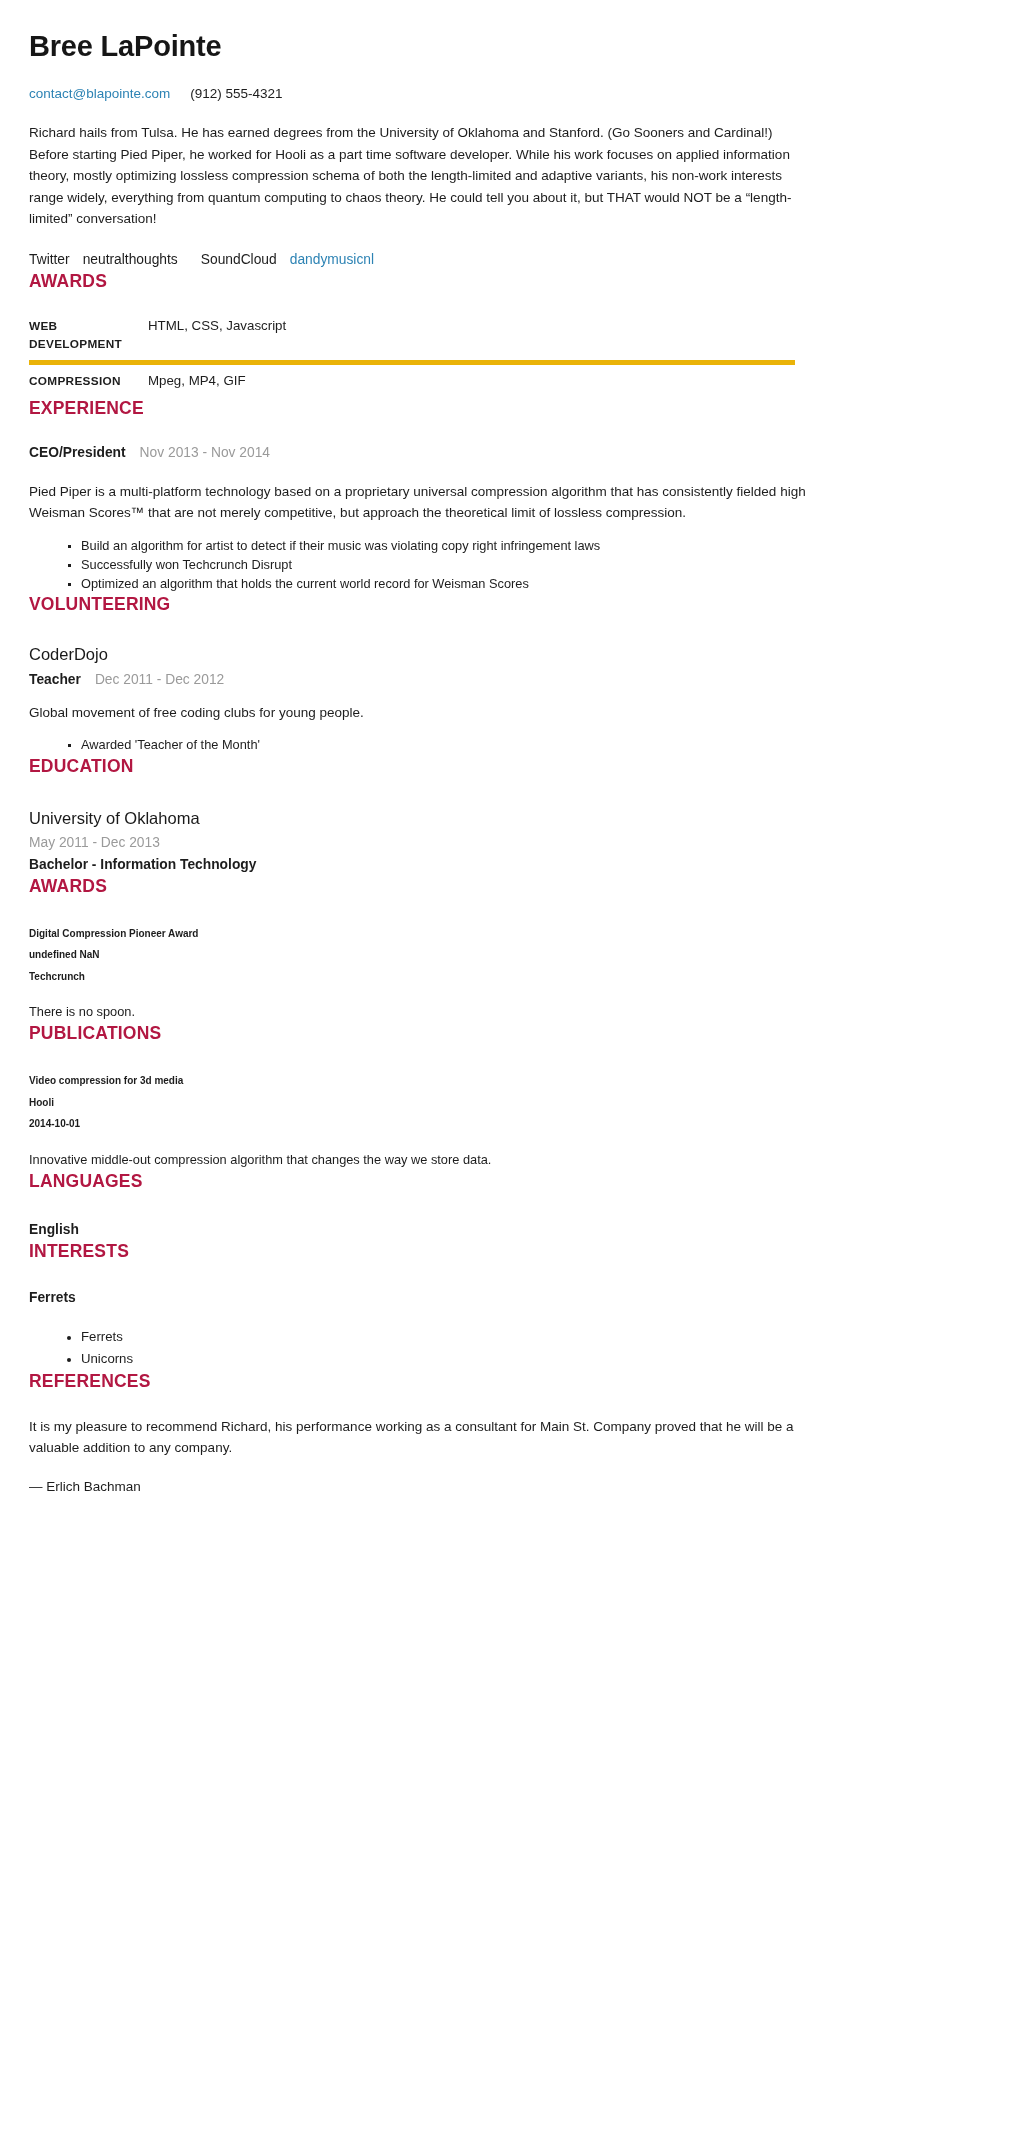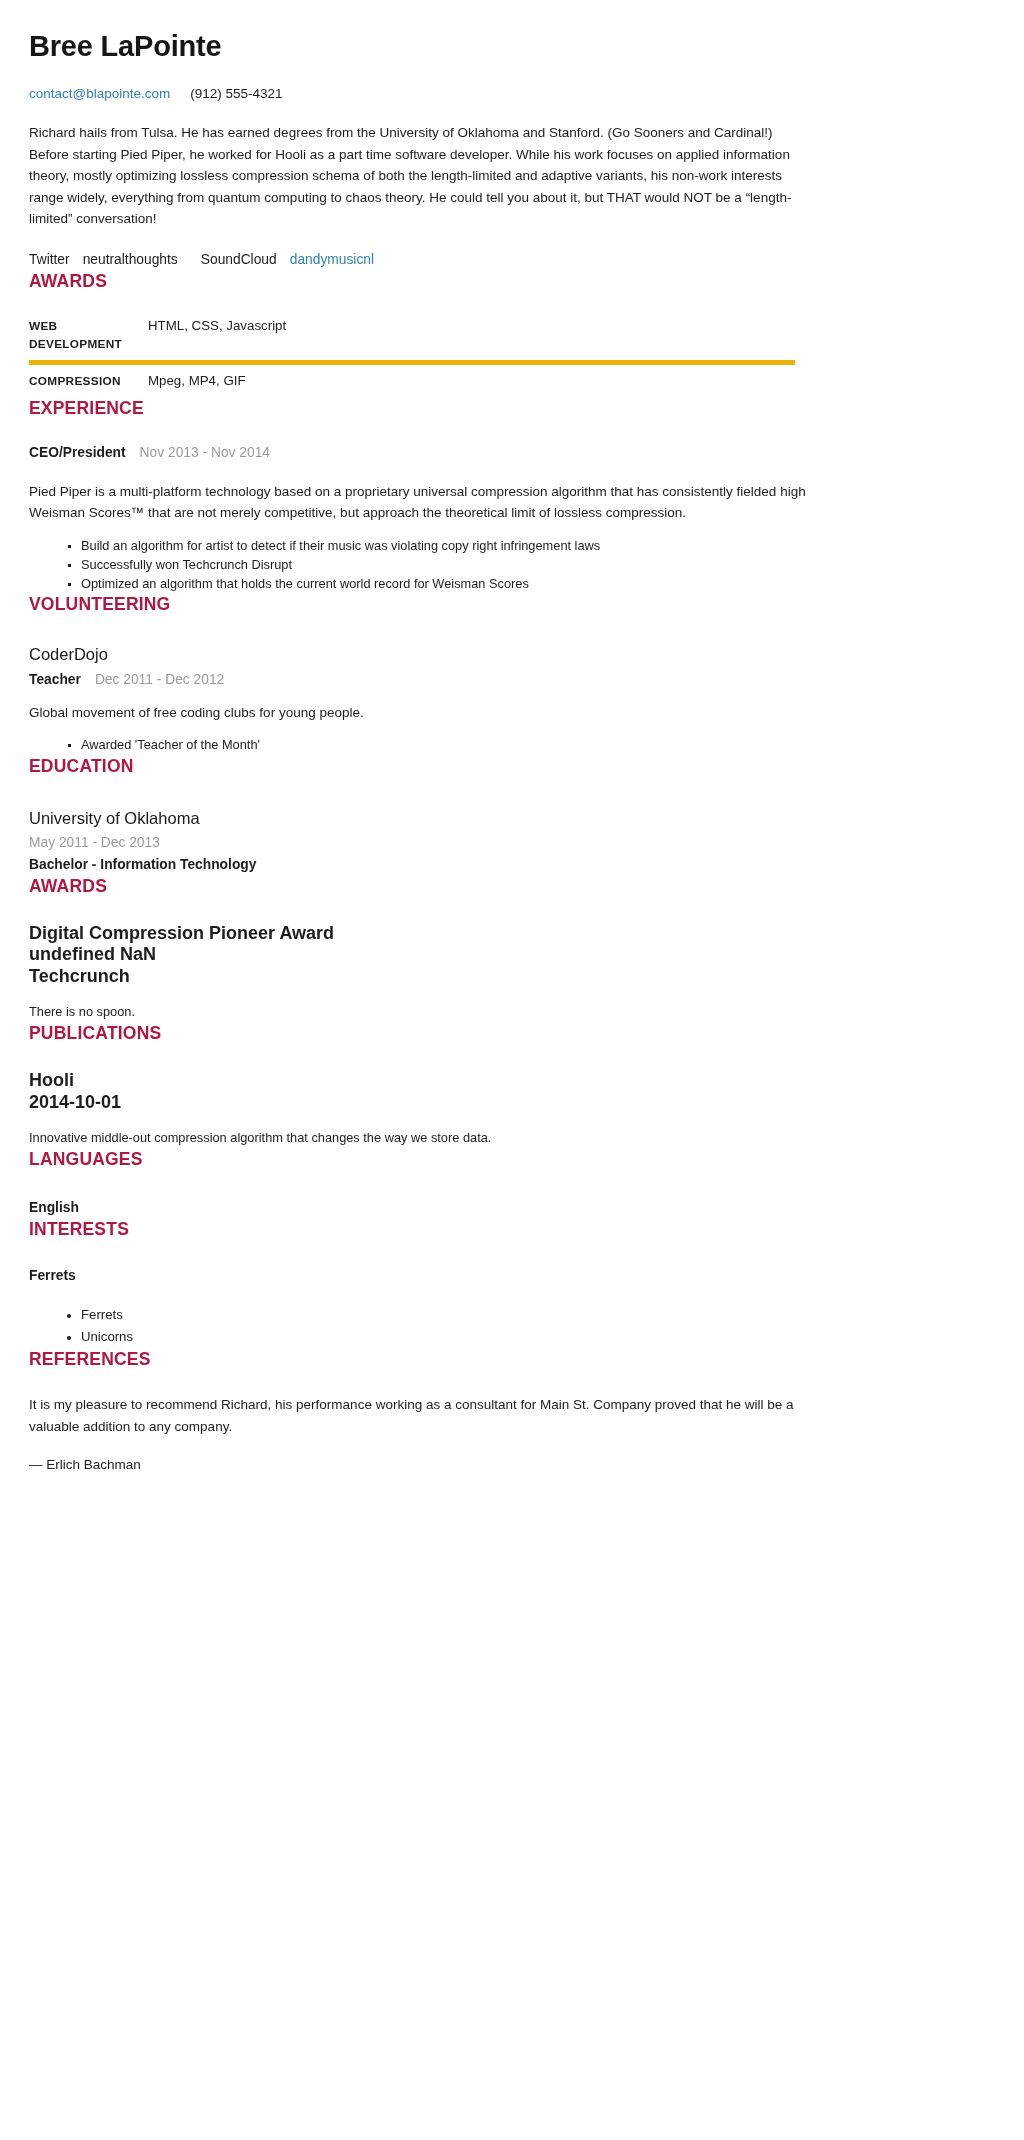--- a/index.html
+++ b/index.html
@@ -57,21 +57,21 @@
   .org-name{margin-top:28px;font-size:16.5px;line-height:23px;font-weight:400;color:#1a1a1a;}
   .role-row{margin-top:4px;display:flex;align-items:baseline;}
   .vol-summary{margin-top:13px;font-size:13.5px;line-height:20px;}
 
   
   .school{margin-top:30px;font-size:16.5px;line-height:23px;color:#1a1a1a;}
   .edu-dates{margin-top:3px;font-size:13.8px;color:#9a9a9a;line-height:20px;}
   .degree{margin-top:2px;font-size:13.8px;font-weight:700;line-height:20px;}
 
   
-  .entry-block{margin-top:26px;font-size:18px;font-weight:700;line-height:21.5px;}
+  .entry-block{margin-top:26px;font-size:10px;font-weight:700;line-height:21.5px;}
   .entry-summary{margin-top:15px;font-size:12.8px;line-height:20px;}
 
   
   .language{margin-top:28px;font-size:13.8px;font-weight:700;line-height:20px;}
   .fluency{font-size:13.8px;font-style:italic;color:#a8a8a8;line-height:20px;}
 
   
   .interest-name{margin-top:26px;font-size:13.8px;font-weight:700;line-height:20px;}
   ul.interest-list{margin:18px 0 0 0;padding:0 0 0 52px;list-style-type:disc;}
   ul.interest-list li{font-size:13.2px;line-height:22px;}
@@ -160,20 +160,21 @@
       <div>Digital Compression Pioneer Award</div>
       <div>undefined NaN</div>
       <div>Techcrunch</div>
     </div>
     <div class="entry-summary">There is no spoon.</div>
   </section>
 
   <section>
     <h2 class="section-heading mt-publications">PUBLICATIONS</h2>
     <div class="entry-block">
+      <div>Video compression for 3d media</div>
       <div>Hooli</div>
       <div>2014-10-01</div>
     </div>
     <div class="entry-summary">Innovative middle-out compression algorithm that changes the way we store data.</div>
   </section>
 
   <section>
     <h2 class="section-heading mt-languages">LANGUAGES</h2>
     <div class="language">English</div>
   </section>

